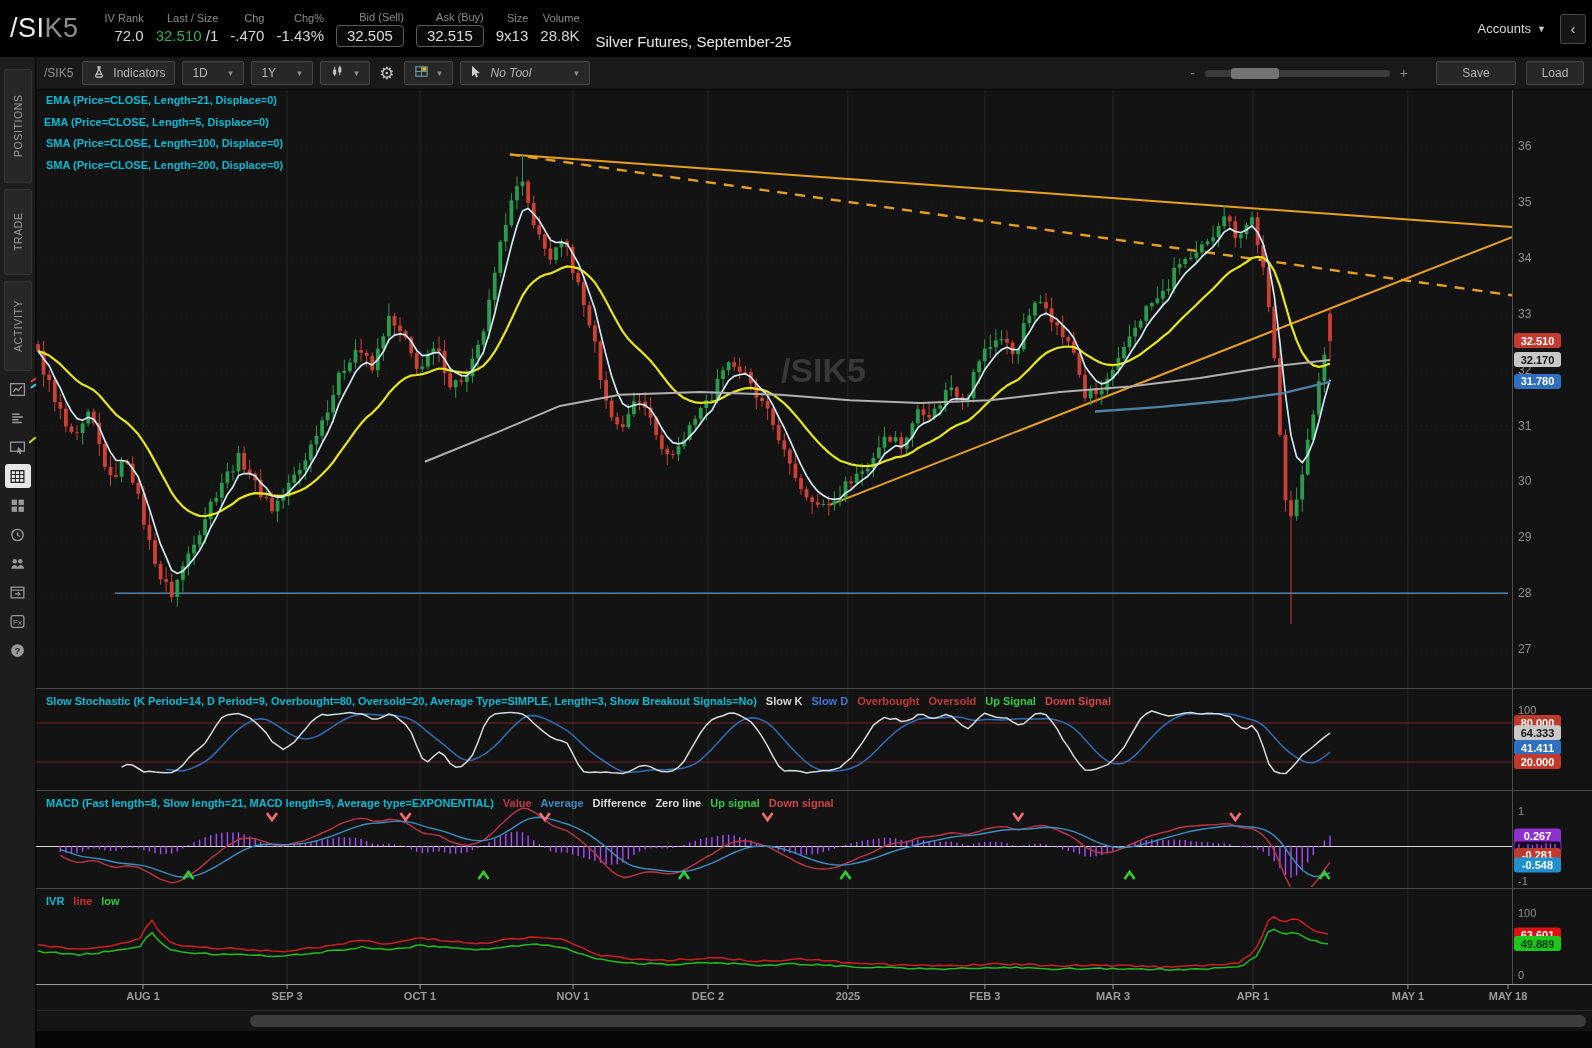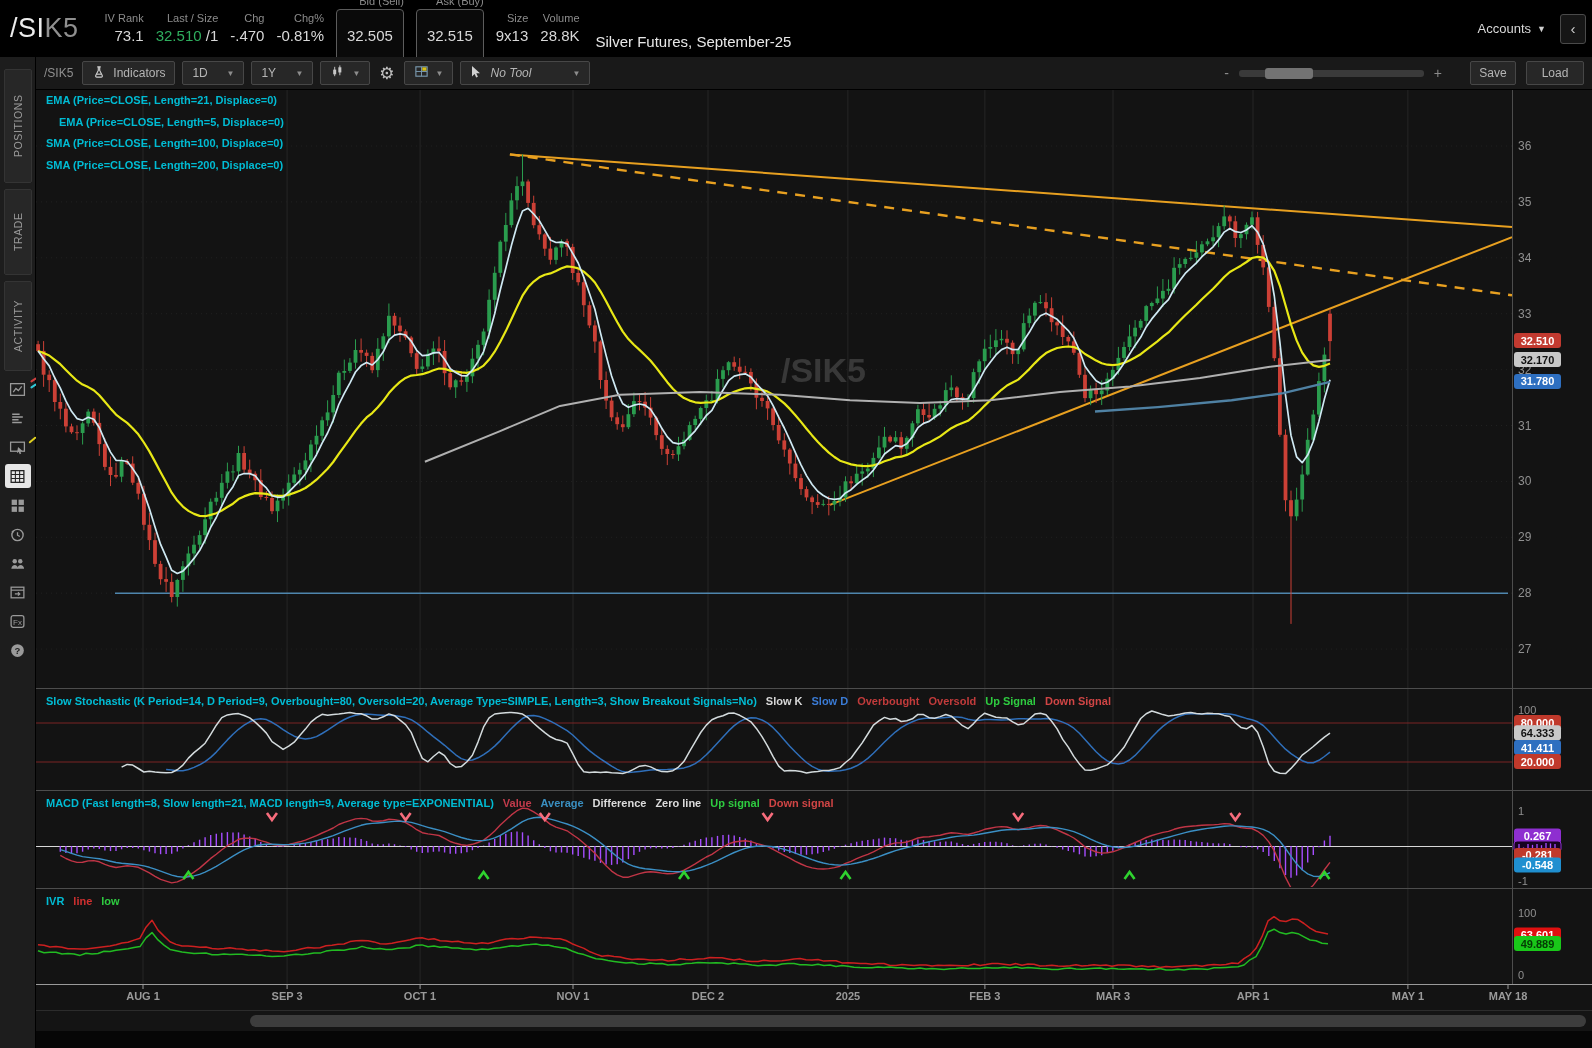--- a/index.html
+++ b/index.html
@@ -6,21 +6,21 @@
   #app{position:relative;width:1592px;height:1048px;background:#0f766e;overflow:hidden;
        font-family:"Liberation Sans",sans-serif;-webkit-font-smoothing:antialiased;}
   
   #hdr{height:57px;background:#000;display:flex;align-items:center;padding-left:10px;box-sizing:border-box;}
   .sym{font-size:27px;color:#ededed;margin-right:14px;letter-spacing:.5px;}
   .sym .dim{color:#8f8f8f;}
   .fld{display:flex;flex-direction:column;align-items:flex-end;margin-left:12px;}
   .fld .lab{font-size:11px;color:#8c8c8c;line-height:15px;height:15px;}
   .fld .val{font-size:15px;color:#d8d8d8;line-height:20px;white-space:nowrap;}
   .grn{color:#2fae5e;} .red{color:#e04b45;} .mut{color:#c0c0c0;font-size:13px;}
-  .pricebox{border:1px solid #5c5c5c;border-radius:4px;padding:16px 10px;background:#0a0a0a;}
+  .pricebox{border:1px solid #5c5c5c;border-radius:4px;padding:0 10px;background:#0a0a0a;}
   .desc{font-size:15px;color:#e8e8e8;align-self:flex-end;margin:0 0 7px 16px;white-space:nowrap;}
   #acct{margin-left:auto;display:flex;align-items:center;color:#d8d8d8;font-size:13px;gap:6px;}
   #acct .caret{font-size:9px;color:#cfcfcf;}
   #collapse{width:24px;height:28px;border:1px solid #4a4a4a;border-radius:3px;margin:0 6px 0 14px;
             color:#cfcfcf;display:flex;align-items:center;justify-content:center;font-size:15px;background:#161616;}
   
   #mainrow{display:flex;height:991px;}
   #sidebar{width:36px;background:#1d1d1d;border-right:1px solid #000;box-sizing:border-box;padding-top:12px;}
   .vtab{width:26px;margin:0 auto 6px auto;background:#272727;border:1px solid #343434;border-radius:2px;
         color:#9b9b9b;font-size:10.5px;letter-spacing:.6px;writing-mode:vertical-rl;transform:rotate(180deg);
@@ -54,33 +54,33 @@
 </style>
 </head>
 <body>
 
 <div id="app">
 
   <div id="hdr">
     <div class="sym"><span>/SI</span><span class="dim">K5</span></div>
     <div class="fld">
       <span class="lab">IV Rank</span>
-      <span class="val">73.1</span>
+      <span class="val">72.0</span>
     </div>
     <div class="fld">
       <span class="lab">Last / Size</span>
       <span class="val"><span class="grn">32.510</span><span> /1</span></span>
     </div>
     <div class="fld">
       <span class="lab">Chg</span>
       <span class="val red">-.470</span>
     </div>
     <div class="fld">
       <span class="lab">Chg%</span>
-      <span class="val red">-0.81%</span>
+      <span class="val red">-1.43%</span>
     </div>
     <div class="fld">
       <span class="lab">Bid (Sell)</span>
       <span class="val red pricebox">32.505</span>
     </div>
     <div class="fld">
       <span class="lab">Ask (Buy)</span>
       <span class="val grn pricebox">32.515</span>
     </div>
     <div class="fld">
@@ -220,21 +220,21 @@
             <span>No Tool</span>
           </span>
           <span class="caret">▼</span>
         </div>
         <div id="zoomctl">
           <span class="zsign">-</span>
           <div id="ztrack">
               <div id="zthumb"></div>
             </div>
           <span class="zsign">+</span>
-          <div class="tbtn" style="margin-left:18px;width:46px;justify-content:center;">Save</div>
+          <div class="tbtn" style="margin-left:18px;width:80px;justify-content:center;">Save</div>
           <div class="tbtn" style="width:58px;justify-content:center;">Load</div>
         </div>
       </div>
 
       <div id="chartarea">
         <svg id="chart-svg" width="1556" height="920">
             <defs>
               <clipPath id="clipMain">
                 <rect x="0" y="0" width="1476" height="597"></rect>
               </clipPath>
@@ -1099,21 +1099,21 @@
               <rect x="1478" y="837.6" width="47" height="15" rx="3" fill="#e01010"></rect>
               <text x="1501.5" y="849.06738" fill="#ffffff" font-size="11" text-anchor="middle" font-family="Liberation Sans,sans-serif" font-weight="bold">63.601</text>
             </g>
             <g>
               <rect x="1478" y="846.1" width="47" height="15" rx="3" fill="#19c819"></rect>
               <text x="1501.5" y="857.56882" fill="#053a05" font-size="11" text-anchor="middle" font-family="Liberation Sans,sans-serif" font-weight="bold">49.889</text>
             </g>
           </svg>
         <div id="legend-main">
             <div class="ovl" style="left: 10px; top: 4px; color: rgb(0, 188, 212);">EMA (Price=CLOSE, Length=21, Displace=0)</div>
-            <div class="ovl" style="left: 23px; top: 25.5px; color: rgb(0, 188, 212);">EMA (Price=CLOSE, Length=5, Displace=0)</div>
+            <div class="ovl" style="left: 8px; top: 25.5px; color: rgb(0, 188, 212);">EMA (Price=CLOSE, Length=5, Displace=0)</div>
             <div class="ovl" style="left: 10px; top: 47px; color: rgb(0, 188, 212);">SMA (Price=CLOSE, Length=100, Displace=0)</div>
             <div class="ovl" style="left: 10px; top: 68.5px; color: rgb(0, 188, 212);">SMA (Price=CLOSE, Length=200, Displace=0)</div>
           </div>
         <div class="ovl" id="legend-stoch" style="left:10px;top:605px;"><span style="color: rgb(0, 188, 212);">Slow Stochastic (K Period=14, D Period=9, Overbought=80, Oversold=20, Average Type=SIMPLE, Length=3, Show Breakout Signals=No)</span><span style="color: rgb(216, 216, 216);">Slow K</span><span style="color: rgb(58, 123, 213);">Slow D</span><span style="color: rgb(194, 59, 59);">Overbought</span><span style="color: rgb(194, 59, 59);">Oversold</span><span style="color: rgb(46, 204, 64);">Up Signal</span><span style="color: rgb(208, 69, 69);">Down Signal</span></div>
         <div class="ovl" id="legend-macd" style="left:10px;top:707px;"><span style="color: rgb(0, 188, 212);">MACD (Fast length=8, Slow length=21, MACD length=9, Average type=EXPONENTIAL)</span><span style="color: rgb(194, 59, 75);">Value</span><span style="color: rgb(58, 143, 192);">Average</span><span style="color: rgb(220, 220, 220);">Difference</span><span style="color: rgb(220, 220, 220);">Zero line</span><span style="color: rgb(46, 204, 64);">Up signal</span><span style="color: rgb(208, 69, 69);">Down signal</span></div>
         <div class="ovl" id="legend-ivr" style="left:10px;top:805px;"><span style="color: rgb(0, 188, 212);">IVR</span><span style="color: rgb(208, 48, 48);">line</span><span style="color: rgb(46, 204, 64);">low</span></div>
       </div>
 
       <div id="hscroll">
         <div id="hthumb" style="left:214px;width:1336px;"></div>

